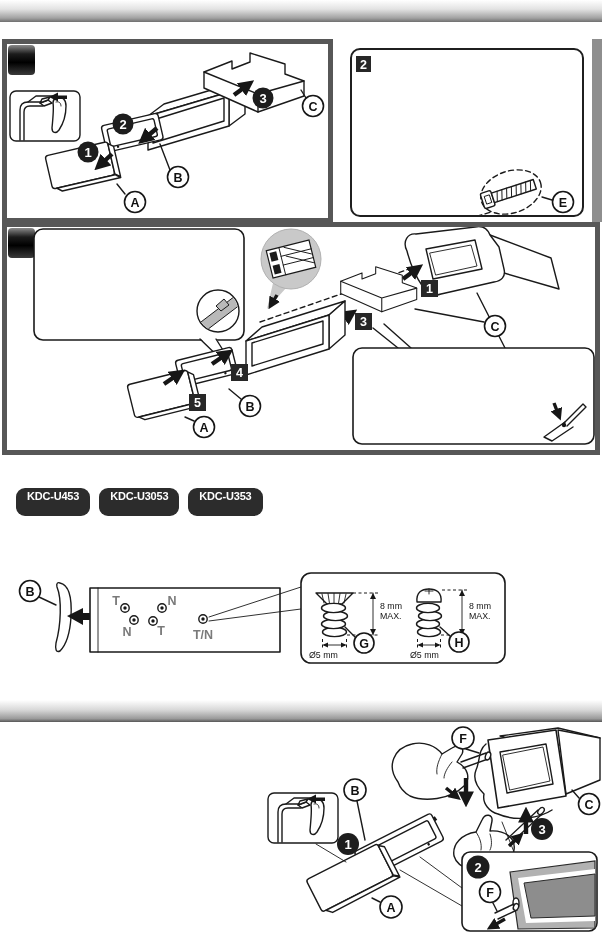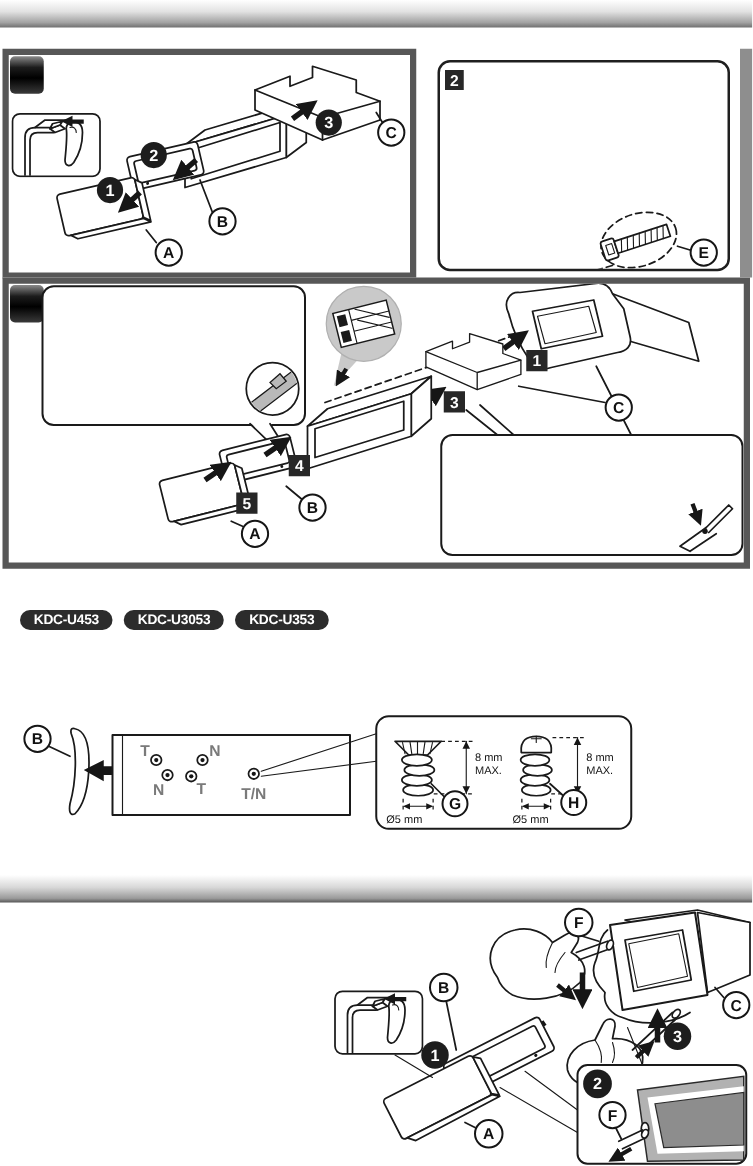--- a/index.html
+++ b/index.html
@@ -10,21 +10,21 @@
   .divider{position:absolute;left:0;top:700px;width:602px;height:22px;
     background:linear-gradient(180deg,#ffffff 0%,#d8d8d8 45%,#9a9a9a 85%,#565656 100%);}
   .panel{position:absolute;background:#fff;box-sizing:border-box;}
   .panel1{left:2px;top:39px;width:331px;height:184px;border:5px solid #575757;}
   .panel2{left:350px;top:48px;width:234px;height:169px;border:2px solid #1f1f1f;border-radius:10px;}
   .panel3{left:2px;top:222px;width:598px;height:233px;border:5px solid #575757;}
   .rightstrip{position:absolute;left:592px;top:39px;width:10px;height:183px;background:#8e8e8e;}
   .cornerbox{position:absolute;left:1px;top:1px;width:27px;height:30px;border-radius:4px;
     background:linear-gradient(180deg,#8a8a8a 0%,#1c1c1c 30%,#000 58%,#3a3a3a 100%);}
   .badges{position:absolute;left:16px;top:488px;display:flex;gap:9px;}
-  .badge{display:inline-block;height:16px;line-height:16px;padding:0 11px;border-radius:9px;
+  .badge{display:inline-block;height:28px;line-height:16px;padding:0 11px;border-radius:9px;
     background:#2c2c2c;color:#fff;font-size:11px;font-weight:bold;letter-spacing:-0.2px;}
   svg{position:absolute;left:0;top:0;}
   svg text{font-family:"Liberation Sans",sans-serif;}
   .ln{stroke:#1a1a1a;stroke-width:1.4;fill:none;stroke-linecap:round;stroke-linejoin:round;}
   .ln2{stroke:#1a1a1a;stroke-width:1.6;fill:#fff;stroke-linejoin:round;}
   .f{fill:#fff;}
   .thin{stroke-width:0.9;}
   .lnd{stroke:#1a1a1a;stroke-width:1;fill:none;stroke-dasharray:3 2.5;}
   .dash{stroke-dasharray:5 3.5;}
   .pl circle{fill:#fff;stroke:#161616;stroke-width:1.6;}

